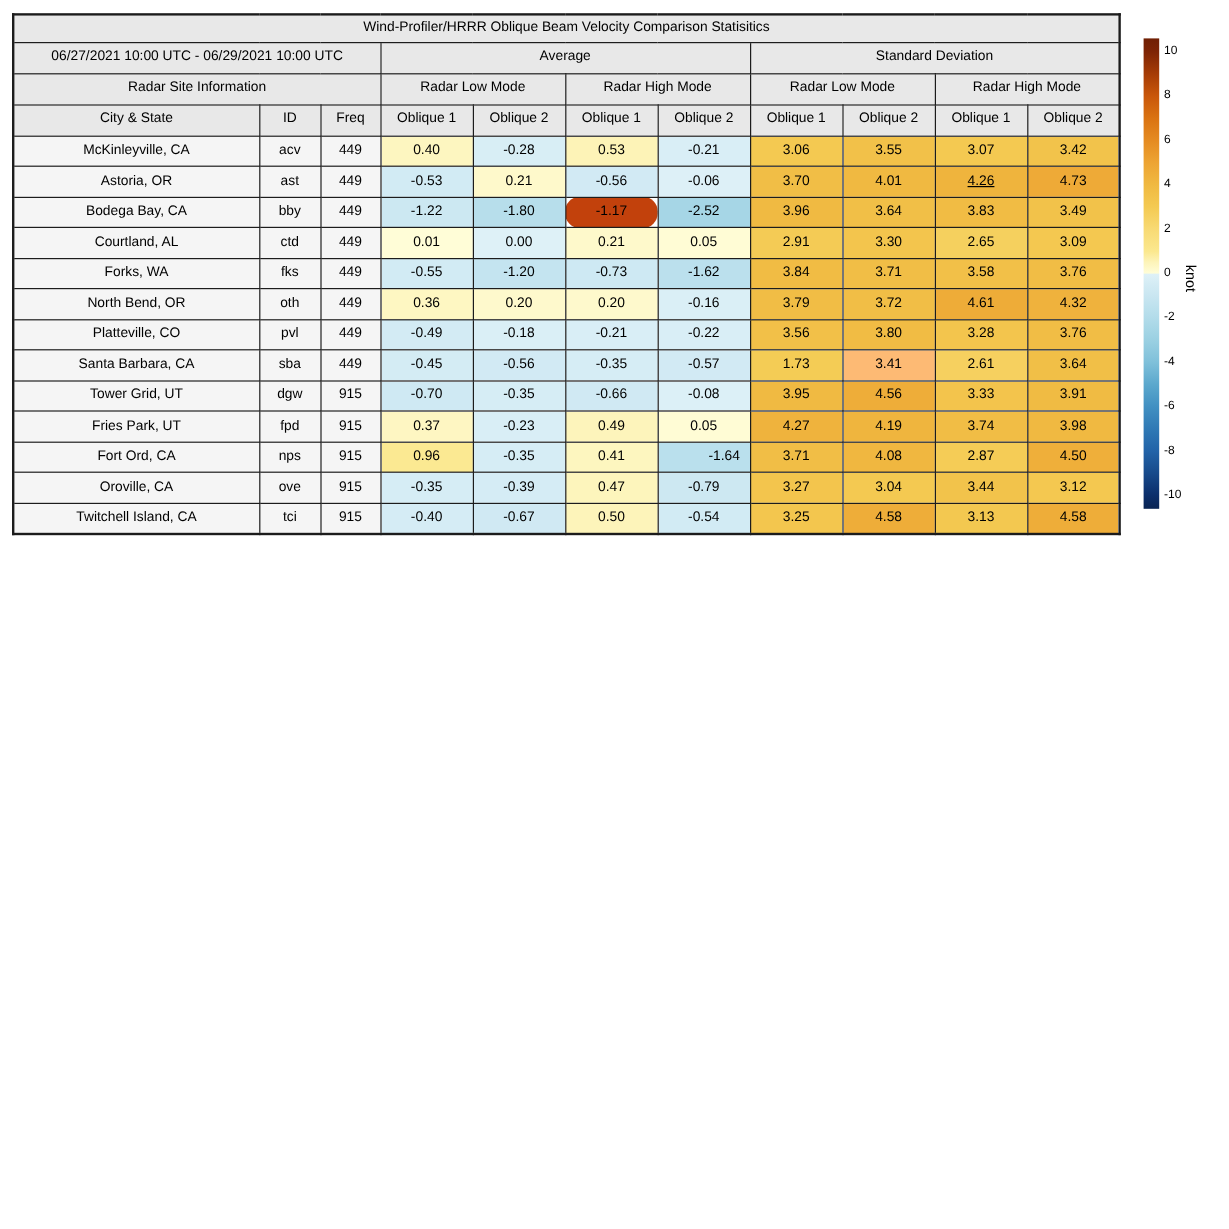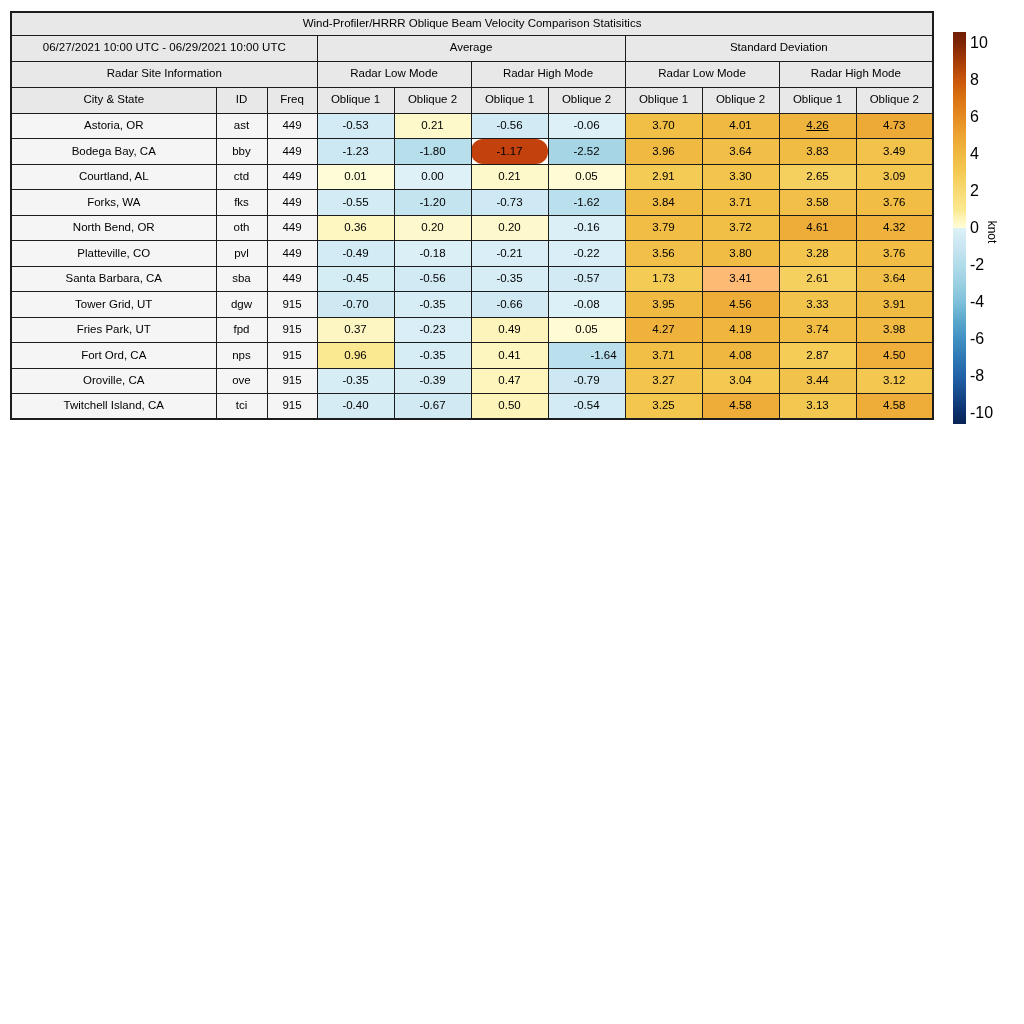--- a/index.html
+++ b/index.html
@@ -20,21 +20,21 @@
   thead td { background:#e8e8e8; }
   tr.title-row { height:23px; }
   tr.hdr-row   { height:26px; }
   tbody tr     { height:25.5px; }
   td.site { background:#f5f5f5; }
   
   .colorbar { position:absolute; left:953px; top:32px; width:70px; height:392px; }
   .cb-bar { position:absolute; left:0; top:0; width:13px; height:392px; }
   .cb-tick {
     position:absolute; left:17px; transform:translateY(-50%);
-    font-size:16px; line-height:1;
+    font-size:10px; line-height:1;
   }
   .cb-unit {
     position:absolute; left:33px; transform:translateY(-50%);
     writing-mode:vertical-rl; font-size:12px; line-height:1;
   }
 </style>
 </head>
 <body>
 
 <div class="canvas">
@@ -77,38 +77,51 @@
         <td>Oblique 2</td>
         <td>Oblique 1</td>
         <td>Oblique 2</td>
         <td>Oblique 1</td>
         <td>Oblique 2</td>
         <td>Oblique 1</td>
         <td>Oblique 2</td>
       </tr>
     </thead>
     <tbody id="tbody">
+        <tr>
+          <td class="site">McKinleyville, CA</td>
+          <td class="site">acv</td>
+          <td class="site">449</td>
+          <td class="val" style="background: rgb(253, 246, 192);">0.40</td>
+          <td class="val" style="background: rgb(216, 238, 245);">-0.28</td>
+          <td class="val" style="background: rgb(253, 243, 183);">0.53</td>
+          <td class="val" style="background: rgb(217, 238, 246);">-0.21</td>
+          <td class="val" style="background: rgb(244, 201, 81);">3.06</td>
+          <td class="val" style="background: rgb(242, 193, 73);">3.55</td>
+          <td class="val" style="background: rgb(244, 201, 81);">3.07</td>
+          <td class="val" style="background: rgb(242, 195, 75);">3.42</td>
+        </tr>
         <tr>
           <td class="site">Astoria, OR</td>
           <td class="site">ast</td>
           <td class="site">449</td>
           <td class="val" style="background: rgb(210, 235, 244);">-0.53</td>
           <td class="val" style="background: rgb(254, 249, 203);">0.21</td>
           <td class="val" style="background: rgb(210, 234, 244);">-0.56</td>
           <td class="val" style="background: rgb(221, 240, 247);">-0.06</td>
           <td class="val" style="background: rgb(241, 190, 70);">3.70</td>
           <td class="val" style="background: rgb(240, 185, 65);">4.01</td>
           <td class="val" style="background: rgb(239, 180, 61); text-decoration: underline;">4.26</td>
           <td class="val" style="background: rgb(238, 170, 55);">4.73</td>
         </tr>
         <tr>
           <td class="site">Bodega Bay, CA</td>
           <td class="site">bby</td>
           <td class="site">449</td>
-          <td class="val" style="background: rgb(204, 232, 242);">-1.23</td>
+          <td class="val" style="background: rgb(204, 232, 242);">-1.22</td>
           <td class="val" style="background: rgb(183, 222, 235);">-1.80</td>
           <td class="val" style="background: #c2410c; border-radius: 12px;">-1.17</td>
           <td class="val" style="background: rgb(166, 214, 230);">-2.52</td>
           <td class="val" style="background: rgb(240, 186, 66);">3.96</td>
           <td class="val" style="background: rgb(241, 191, 71);">3.64</td>
           <td class="val" style="background: rgb(241, 188, 68);">3.83</td>
           <td class="val" style="background: rgb(242, 194, 74);">3.49</td>
         </tr>
         <tr>
           <td class="site">Courtland, AL</td>

